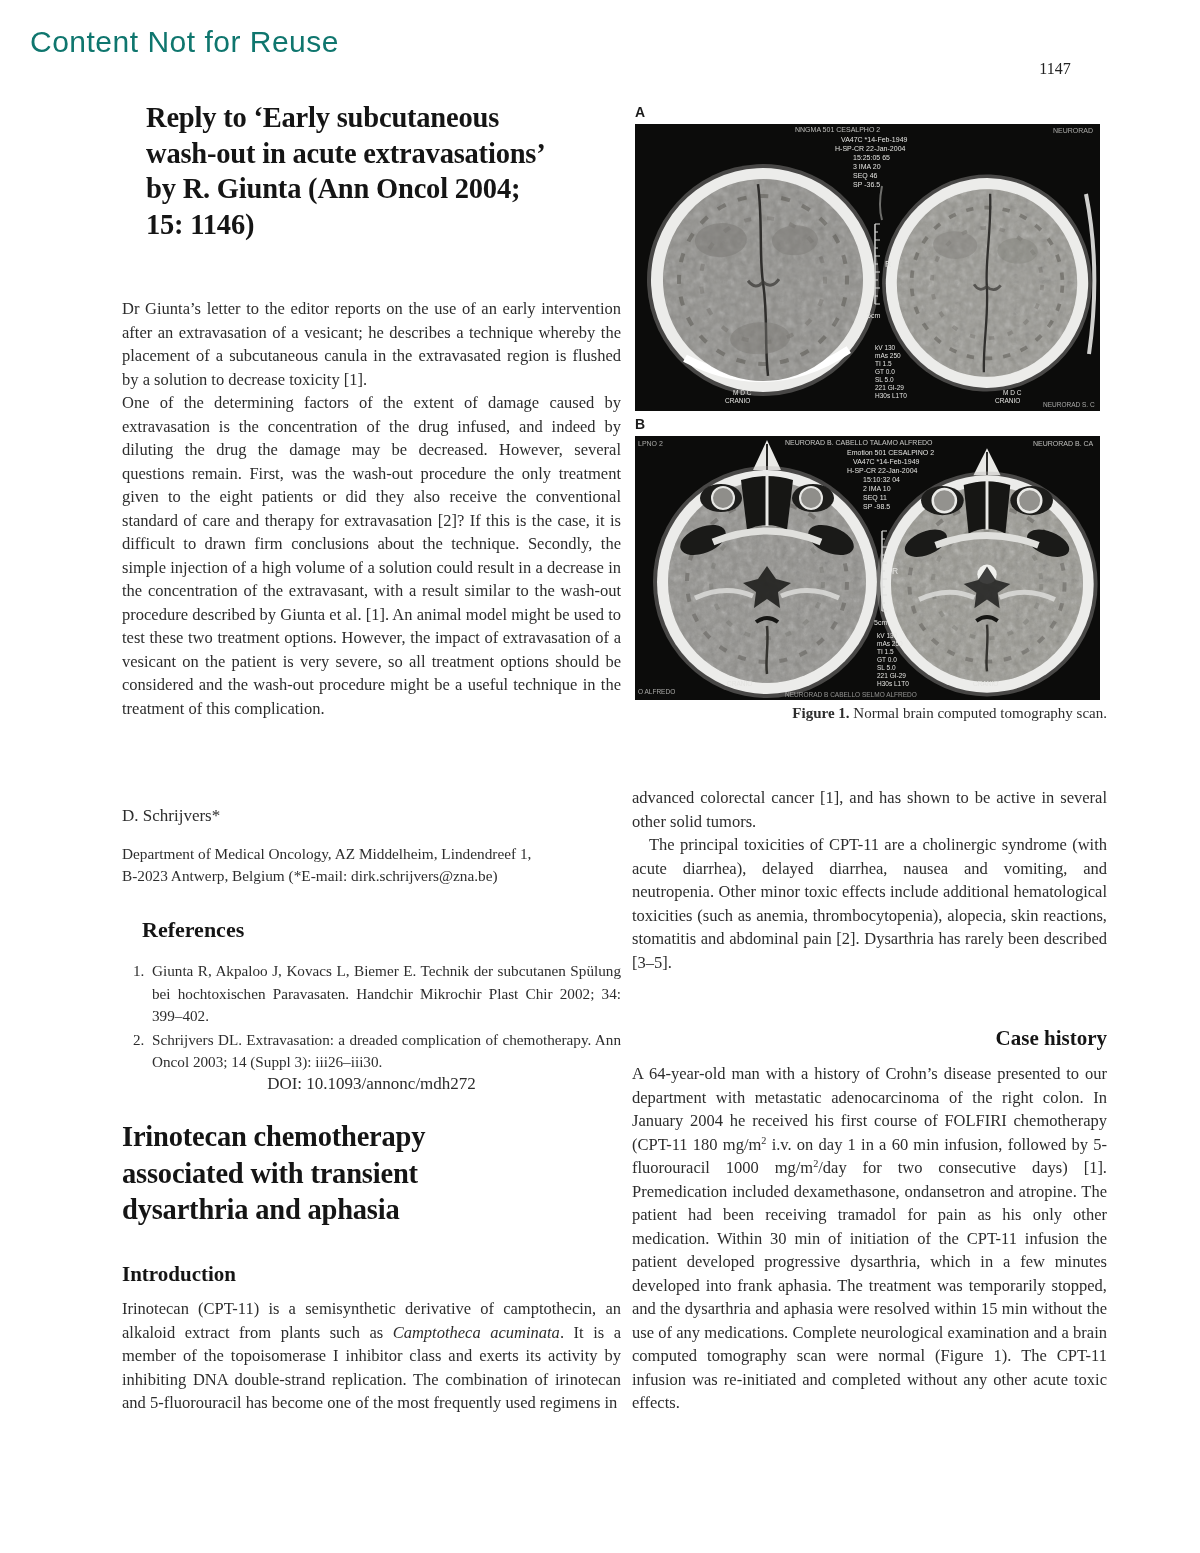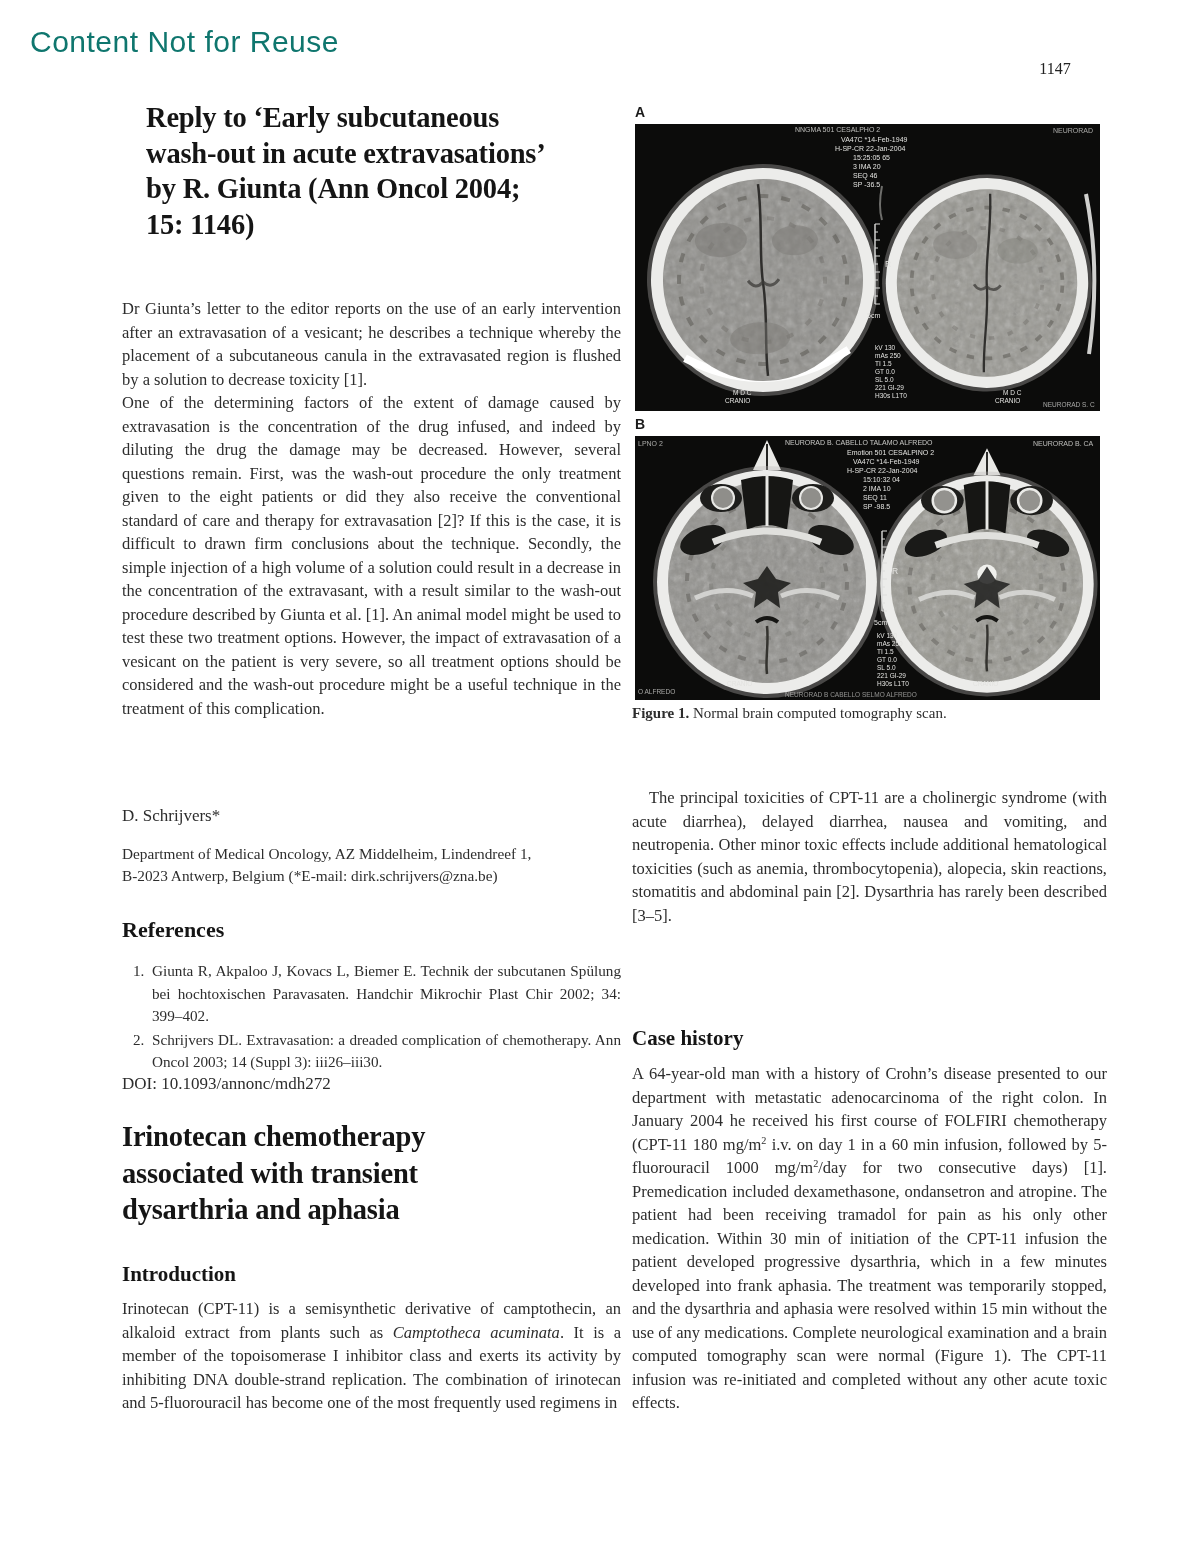--- a/index.html
+++ b/index.html
@@ -12,31 +12,31 @@
     position:absolute;left:30px;top:25px;
     font-family:"Liberation Sans", sans-serif;font-size:30px;color:#0f766e;
     letter-spacing:0.5px;
   }
   .pagenum{
     position:absolute;left:1005px;top:60px;width:100px;text-align:center;
     font-size:16px;color:#222;
   }
   .abs{position:absolute;}
   .leftcol{left:122px;width:499px;}
-  .rightcol{left:632px;width:475px;}
+  .rightcol{left:632px;width:475px;text-align:right;}
   .article-title{
     font-weight:bold;font-size:28.5px;line-height:35.5px;color:#151515;
     white-space:pre-line;letter-spacing:-0.2px;
   }
   .body-text{font-size:16.5px;line-height:23.5px;text-align:justify;color:#2d2d2d;}
   .body-text p{margin:0;padding:0;}
   .indent{text-indent:17px;}
   .author-line{font-size:17px;color:#2d2d2d;}
   .affiliation{font-size:15.3px;line-height:21.5px;color:#2d2d2d;}
-  .section-heading{font-weight:bold;font-size:22px;color:#151515;}
+  .section-heading{font-weight:bold;font-size:22px;color:#151515;margin-left:20px;}
   .sub-heading{font-weight:bold;font-size:21px;color:#151515;}
   .reflist{font-size:15.2px;line-height:22.6px;color:#2d2d2d;}
   .refitem{display:flex;margin:0 0 1px 0;}
   .refnum{width:30px;flex:0 0 30px;text-align:left;padding-left:11px;box-sizing:border-box;}
   .reftext{flex:1;text-align:justify;}
   .doi-line{font-size:17px;color:#2d2d2d;}
   .fig-label{
     font-family:"Liberation Sans", sans-serif;font-weight:bold;
     font-size:14px;color:#1a1a1a;
   }
@@ -73,21 +73,21 @@
   <div class="refitem">
     <span class="refnum">1.</span>
     <span class="reftext">Giunta R, Akpaloo J, Kovacs L, Biemer E. Technik der subcutanen Spülung bei hochtoxischen Paravasaten. Handchir Mikrochir Plast Chir 2002; 34: 399–402.</span>
   </div>
   <div class="refitem">
     <span class="refnum">2.</span>
     <span class="reftext">Schrijvers DL. Extravasation: a dreaded complication of chemotherapy. Ann Oncol 2003; 14 (Suppl 3): iii26–iii30.</span>
   </div>
 </div>
 
-<div class="abs leftcol doi-line" style="top:1074px;">DOI: 10.1093/annonc/mdh272</div>
+<div class="abs leftcol doi-line" style="top:1074px;text-align:center;">DOI: 10.1093/annonc/mdh272</div>
 
 <div class="abs leftcol article-title" style="top:1119px;line-height:36.5px;">Irinotecan chemotherapy
 associated with transient
 dysarthria and aphasia</div>
 
 <div class="abs leftcol sub-heading" style="top:1262px;">Introduction</div>
 
 <div class="abs leftcol body-text" style="top:1297px;"><span>Irinotecan (CPT-11) is a semisynthetic derivative of camptothecin, an alkaloid extract from plants such as </span><span style="font-style: italic;">Camptotheca acuminata</span><span>. It is a member of the topoisomerase I inhibitor class and exerts its activity by inhibiting DNA double-strand replication. The combination of irinotecan and 5-fluorouracil has become one of the most frequently used regimens in</span></div>
 
 <div class="abs fig-label" style="left:635px;top:104px;">A</div>
@@ -239,18 +239,19 @@
   <text class="ct-text" x="338" y="250" font-size="6.5">CRANIO</text>
   <text class="ct-text" x="3" y="258" font-size="6.5" opacity="0.7">O ALFREDO</text>
   <text class="ct-text" x="150" y="261" font-size="6.5" opacity="0.6">NEURORAD B CABELLO SELMO ALFREDO</text>
 </svg>
 
 <div class="abs rightcol fig-caption" style="top:704px;">
   <span class="cap-label">Figure 1.</span><span> Normal brain computed tomography scan.</span>
 </div>
 
 <div class="abs rightcol body-text" style="top:786px;">
+  <p>advanced colorectal cancer [1], and has shown to be active in several other solid tumors.</p>
   <p class="indent">The principal toxicities of CPT-11 are a cholinergic syndrome (with acute diarrhea), delayed diarrhea, nausea and vomiting, and neutropenia. Other minor toxic effects include additional hematological toxicities (such as anemia, thrombocytopenia), alopecia, skin reactions, stomatitis and abdominal pain [2]. Dysarthria has rarely been described [3–5].</p>
 </div>
 
 <div class="abs rightcol sub-heading" style="top:1026px;">Case history</div>
 
 <div class="abs rightcol body-text" style="top:1062px;"><span>A 64-year-old man with a history of Crohn’s disease presented to our department with metastatic adenocarcinoma of the right colon. In January 2004 he received his first course of FOLFIRI chemotherapy (CPT-11 180 mg/m</span><sup>2</sup><span> i.v. on day 1 in a 60 min infusion, followed by 5-fluorouracil 1000 mg/m</span><sup>2</sup><span>/day for two consecutive days) [1]. Premedication included dexamethasone, ondansetron and atropine. The patient had been receiving tramadol for pain as his only other medication. Within 30 min of initiation of the CPT-11 infusion the patient developed progressive dysarthria, which in a few minutes developed into frank aphasia. The treatment was temporarily stopped, and the dysarthria and aphasia were resolved within 15 min without the use of any medications. Complete neurological examination and a brain computed tomography scan were normal (Figure 1). The CPT-11 infusion was re-initiated and completed without any other acute toxic effects.</span></div>
 
 </body></html>

